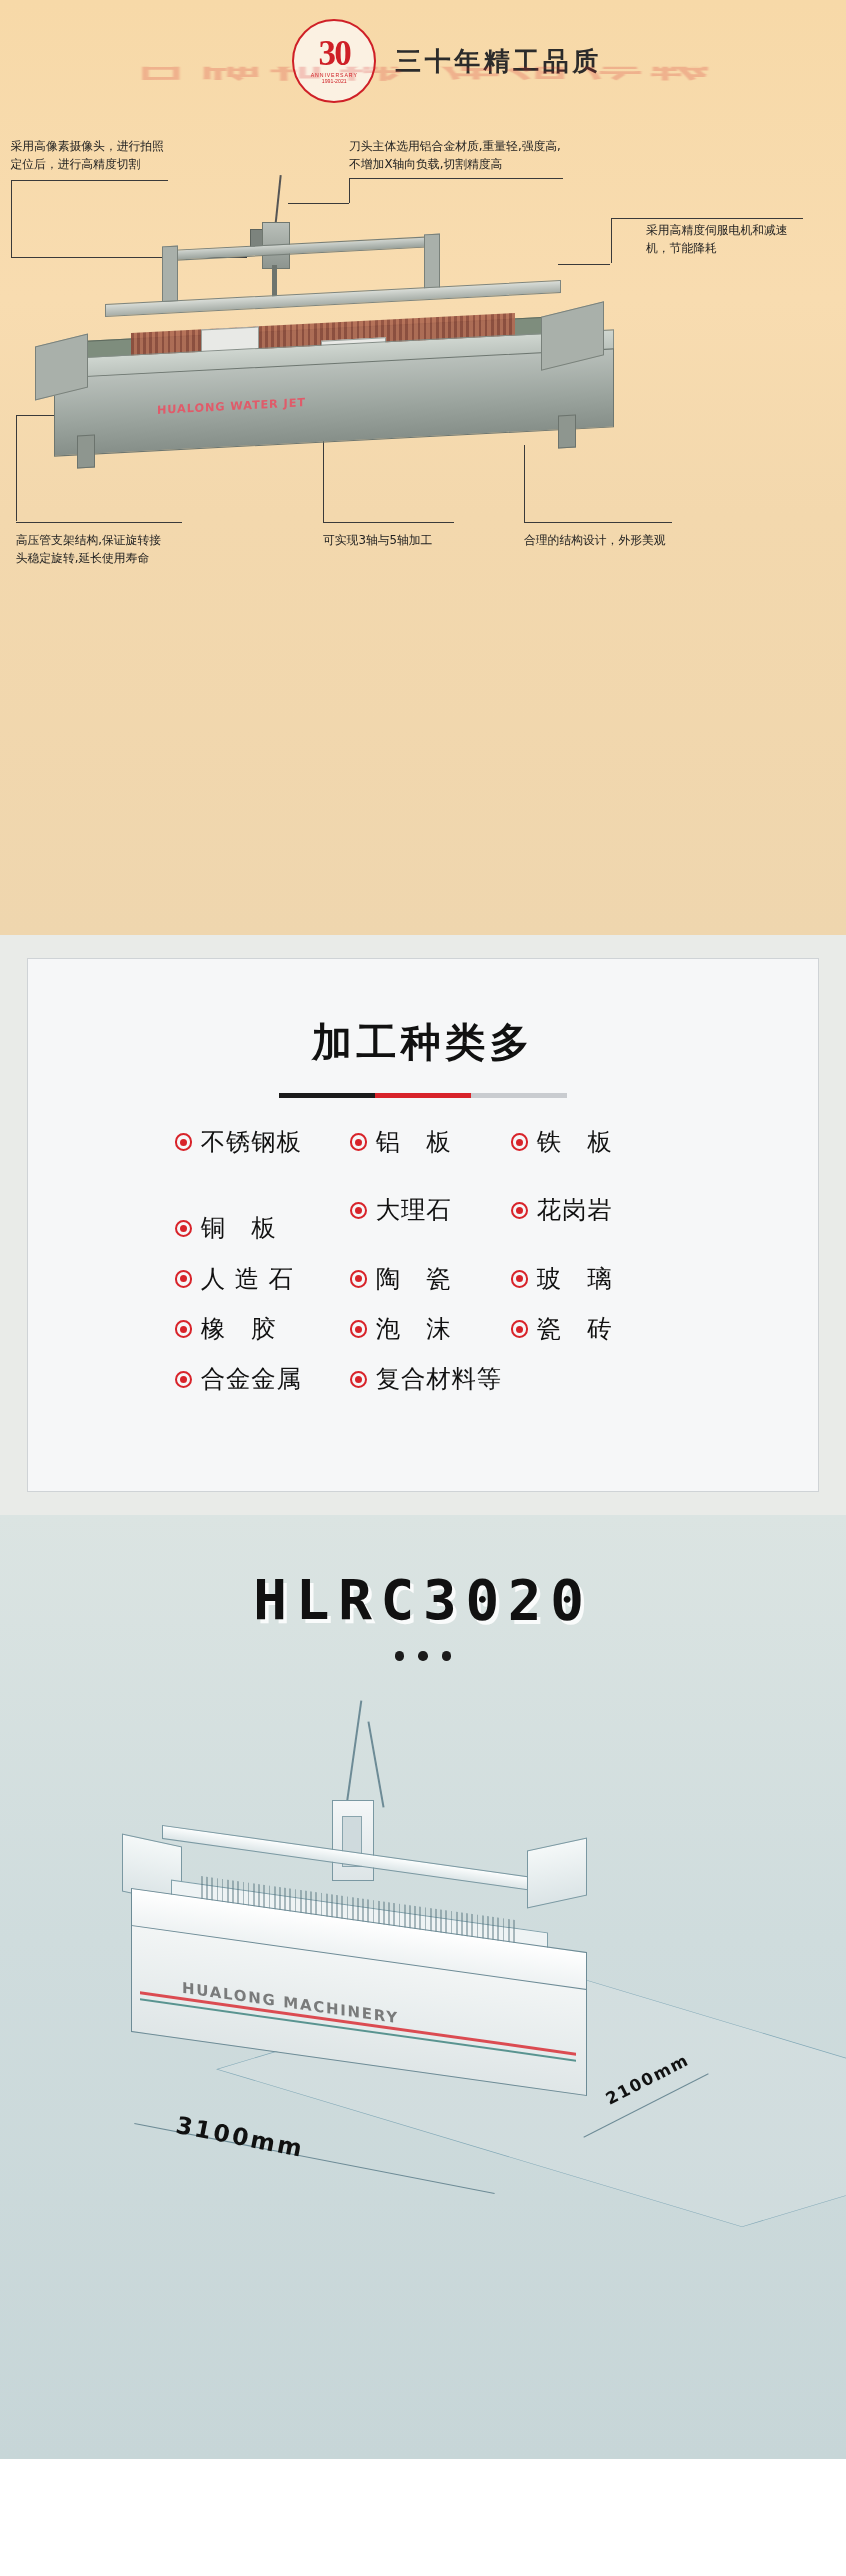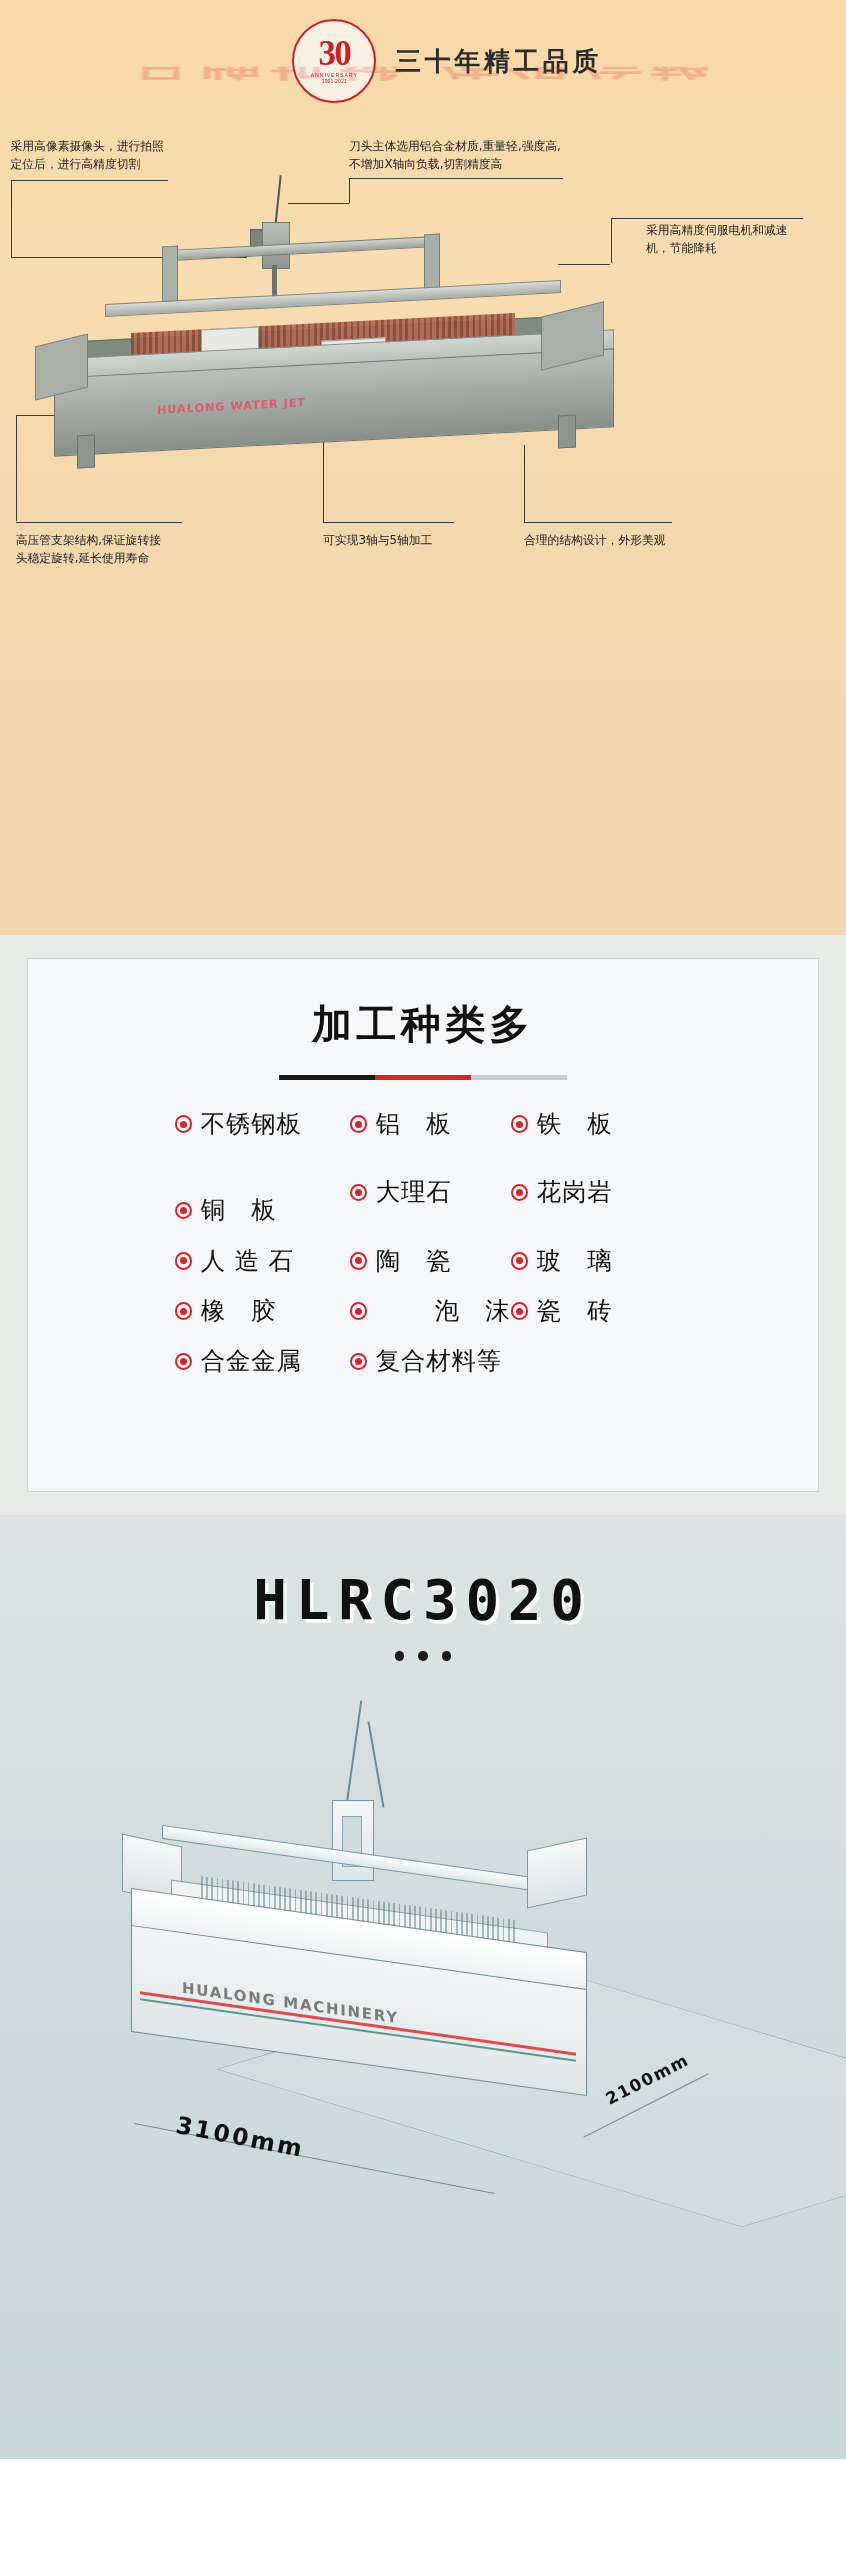--- a/index.html
+++ b/index.html
@@ -129,21 +129,21 @@
   .m-leg{position:absolute;background:#8e968f;border:0.9px solid #6b736d;}
 
   
   .sec-mat{
     width:846px;height:580px;background:#e9ebe8;
     display:flex;align-items:center;justify-content:center;
   }
   .mat-card{
     width:792px;height:534px;background:#f6f7f8;border:0.9px solid #cfd3d6;
     display:flex;flex-direction:column;align-items:center;
-    padding-top:38px;box-sizing:border-box;
+    padding-top:56px;box-sizing:border-box;
   }
   .mat-title{
     font-size:40px;font-weight:bold;color:#111;letter-spacing:4.4px;
     font-family:"DejaVu Sans",sans-serif;
   }
   .mat-rule{display:flex;margin-top:23px;margin-bottom:28px;}
   .mat-rule i{display:block;height:5.2px;width:96px;}
   .mat-rule i.b{background:#1b1b1b;}
   .mat-rule i.r{background:#d8232a;}
   .mat-rule i.g{background:#c9ccd0;}
@@ -392,21 +392,21 @@
             <span class="mat-dot"></span>
             <span class="mat-txt">玻　璃</span>
           </div>
         </div>
 
         <div class="mat-row">
           <div class="mat-item" style="width:175px;">
             <span class="mat-dot"></span>
             <span class="mat-txt">橡　胶</span>
           </div>
-          <div class="mat-item" style="width:161px;justify-content:space-between;">
+          <div class="mat-item" style="width:161px;">
             <span class="mat-dot"></span>
             <span class="mat-txt">泡　沫</span>
           </div>
           <div class="mat-item" style="width:161px;">
             <span class="mat-dot"></span>
             <span class="mat-txt">瓷　砖</span>
           </div>
         </div>
 
         <div class="mat-row">

